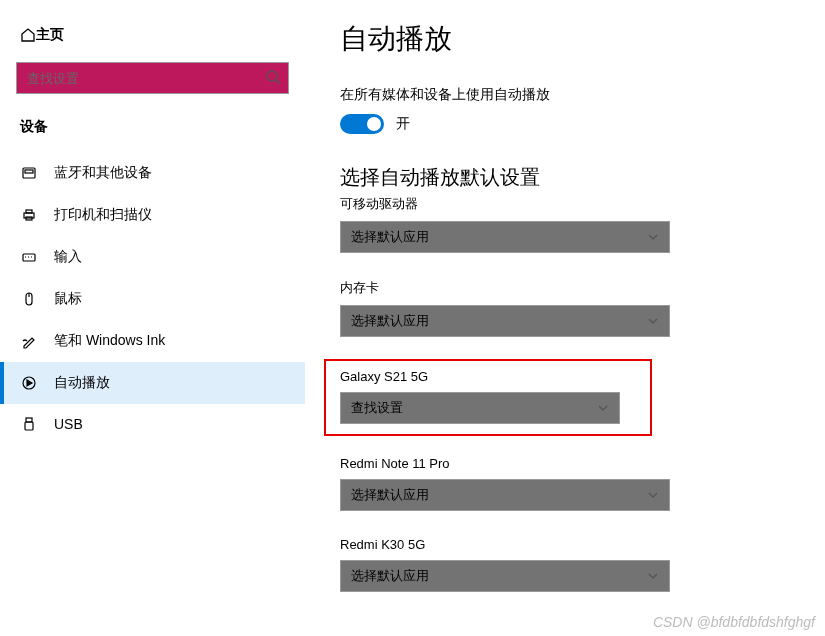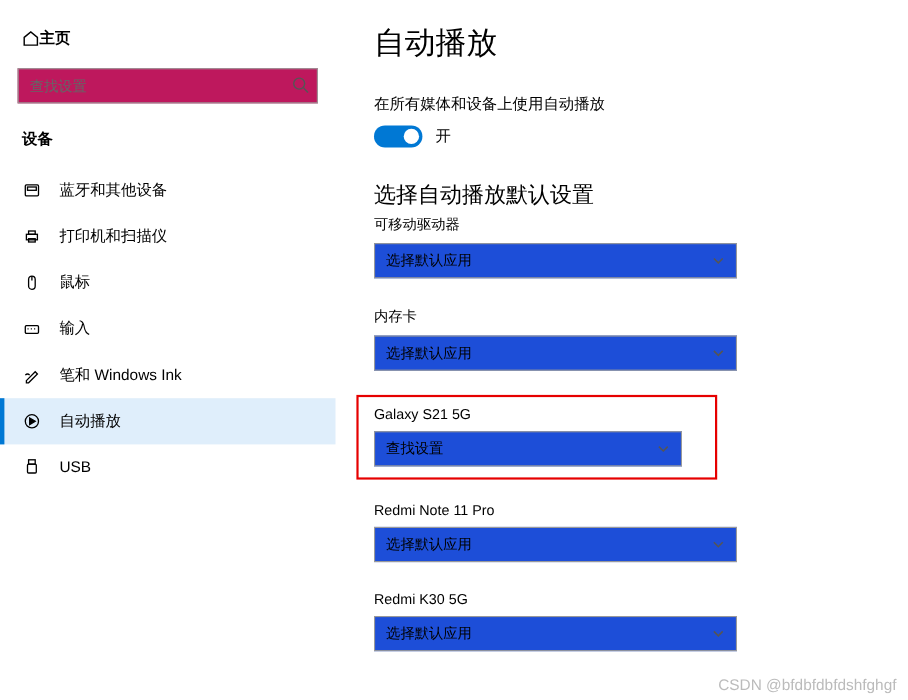--- a/index.html
+++ b/index.html
@@ -19,26 +19,26 @@
     .nav .icon { width: 18px; display: flex; justify-content: center; }
     .main { flex: 1; padding: 20px 30px 0 35px; overflow: hidden; }
     .page-title { font-size: 28px; font-weight: 400; margin-bottom: 28px; }
     .sub-text { font-size: 14px; margin-bottom: 10px; }
     .toggle-row { display: flex; align-items: center; gap: 12px; margin-bottom: 30px; }
     .toggle { width: 44px; height: 20px; border-radius: 10px; background: #0078d4; position: relative; cursor: pointer; }
     .toggle .knob { position: absolute; right: 3px; top: 3px; width: 14px; height: 14px; background: #fff; border-radius: 50%; }
     .section-head { font-size: 20px; font-weight: 400; }
     .device-block { margin-bottom: 18px; padding: 4px 0; }
     .device-label { font-size: 13px; margin-bottom: 8px; color: #000; }
-    .dropdown { width: 330px; height: 32px; border: 1px solid #999; background: #1d4ed8; display: flex; align-items: center; justify-content: space-between; padding: 4px 10px; cursor: pointer; }
+    .dropdown { width: 330px; height: 32px; border: 1px solid #999; background: #737373; display: flex; align-items: center; justify-content: space-between; padding: 4px 10px; cursor: pointer; }
     .dropdown .val { font-size: 13px; }
     .dropdown .chev { color: #555; }
     .highlighted { border: 2px solid #e60000; padding: 8px 30px 10px 14px; width: 328px; margin-left: -16px; margin-bottom: 16px; }
     .highlighted .dropdown { width: 100%; }
-    .watermark { position: fixed; right: 10px; bottom: 6px; font-size: 14px; color: rgba(120,120,120,0.5); pointer-events: none; }
+    .watermark { position: fixed; right: 10px; bottom: 6px; font-size: 14px; color: rgba(120,120,120,0.5); font-style: italic; pointer-events: none; }
     svg { display: block; }
   </style>
 </head>
 <body>
 
 <div class="sidebar">
   <div class="home-row">
     <span class="icon">
       <svg width="16" height="16" viewBox="0 0 16 16" fill="none" stroke="#000" stroke-width="1.3">
           <path d="M2 7 L8 2 L14 7 V14 H2 Z"></path>
@@ -72,36 +72,36 @@
             <rect x="3" y="6" width="10" height="5"></rect>
             <rect x="5" y="3" width="6" height="3"></rect>
             <rect x="5" y="10" width="6" height="3"></rect>
           </svg>
         </span>
       <span>打印机和扫描仪</span>
     </li>
     <li>
       <span class="icon">
           <svg width="16" height="16" viewBox="0 0 16 16" fill="none" stroke="#000" stroke-width="1.2">
-            <rect x="5" y="2" width="6" height="12" rx="3"></rect>
-            <line x1="8" y1="2" x2="8" y2="6"></line>
-          </svg>
-        </span>
-      <span>鼠标</span>
-    </li>
-    <li>
-      <span class="icon">
-          <svg width="16" height="16" viewBox="0 0 16 16" fill="none" stroke="#000" stroke-width="1.2">
             <rect x="2" y="5" width="12" height="7" rx="1"></rect>
             <line x1="4" y1="8" x2="5" y2="8"></line>
             <line x1="7" y1="8" x2="8" y2="8"></line>
             <line x1="10" y1="8" x2="11" y2="8"></line>
           </svg>
         </span>
       <span>输入</span>
+    </li>
+    <li>
+      <span class="icon">
+          <svg width="16" height="16" viewBox="0 0 16 16" fill="none" stroke="#000" stroke-width="1.2">
+            <rect x="5" y="2" width="6" height="12" rx="3"></rect>
+            <line x1="8" y1="2" x2="8" y2="6"></line>
+          </svg>
+        </span>
+      <span>鼠标</span>
     </li>
     <li>
       <span class="icon">
           <svg width="16" height="16" viewBox="0 0 16 16" fill="none" stroke="#000" stroke-width="1.2">
             <path d="M3 13 L11 5 L13 7 L5 15 L3 15 Z"></path>
             <path d="M2 8 Q4 6 6 8"></path>
           </svg>
         </span>
       <span>笔和 Windows Ink</span>
     </li>

